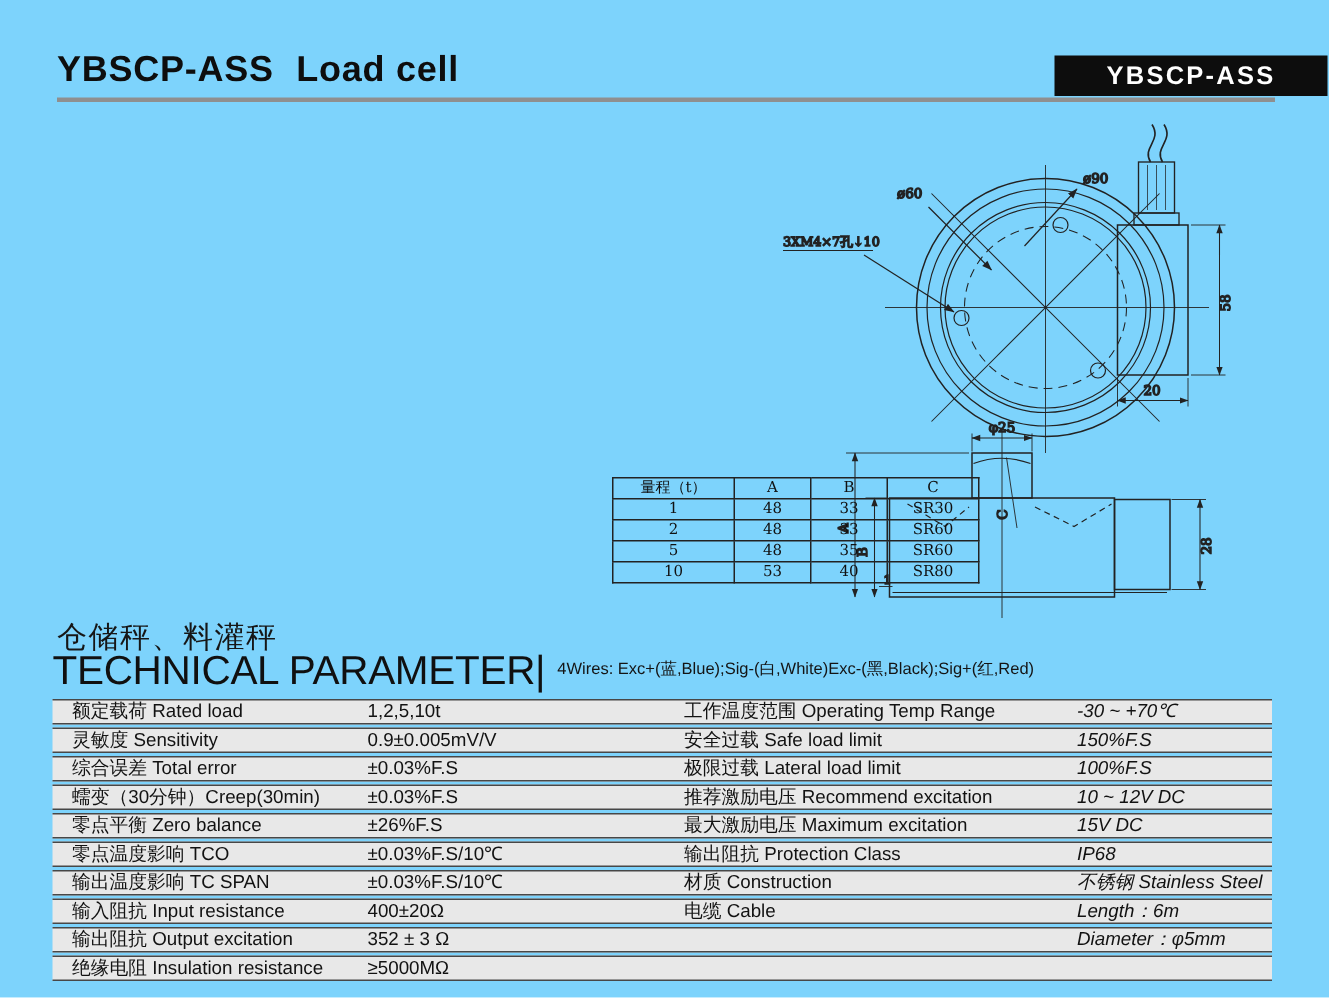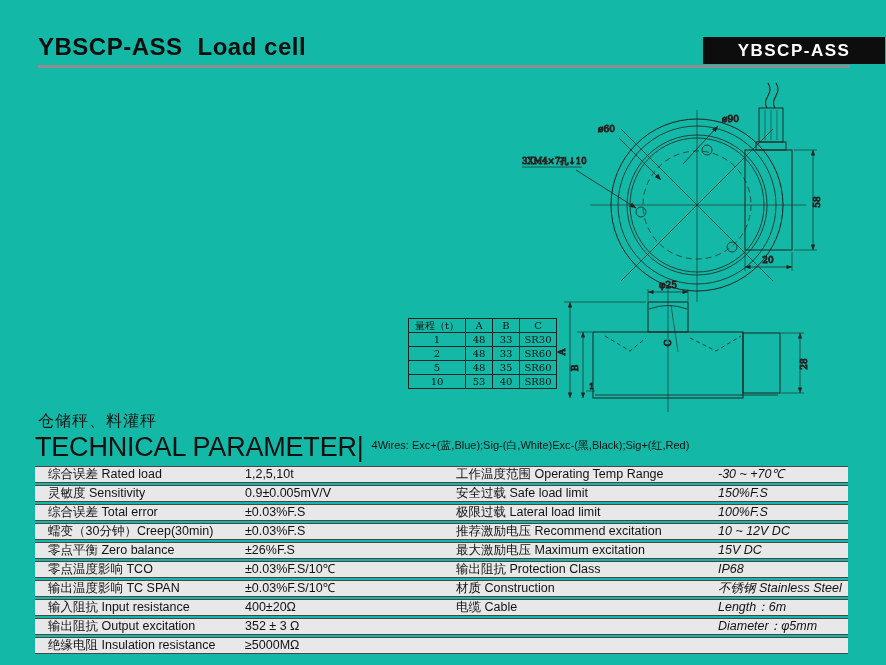--- a/index.html
+++ b/index.html
@@ -1,41 +1,41 @@
 <!DOCTYPE html>
 <html><head>
 <meta charset="utf-8">
 <style>
   html,body { margin:0; padding:0; background:#ffffff; }
-  .page { position:relative; width:886px; height:665px; background:#14b8a6;
+  .page { position:relative; width:886px; height:665px; background:#7dd3fc;
           font-family:"Liberation Sans", sans-serif; color:#111; overflow:hidden; }
 
   
   .title { position:absolute; left:38px; top:33px; font-size:24px; font-weight:bold;
            letter-spacing:.5px; white-space:nowrap; color:#0e0e0e; }
   .title .model { margin-right:15px; }
   .badge { position:absolute; left:703px; top:37px; width:182px; height:27px;
            background:#0d0d0d; color:#ffffff; font-size:17px; font-weight:bold;
            letter-spacing:1.5px; display:flex; align-items:center; justify-content:center; }
   .rule  { position:absolute; left:38px; top:65px; width:812px; height:3px; background:#8f8f8f; }
 
   
   .drawing { position:absolute; left:520px; top:80px; }
   .drawing text { font-family:"DejaVu Serif", serif; fill:#1a1a1a; }
 
   
   .dimtable { position:absolute; left:408px; top:318px; border-collapse:collapse;
               font-family:"DejaVu Serif", serif; font-size:10px; color:#111; }
-  .dimtable th, .dimtable td { border:1px solid #222; text-align:center; padding:0 2px;
+  .dimtable th, .dimtable td { border:1px solid #222; text-align:center; padding:0 14px;
               height:13px; font-weight:normal; line-height:13px; }
   .dimtable .c0 { width:52px; } .dimtable .c1 { width:22px; }
   .dimtable .c2 { width:22px; } .dimtable .c3 { width:32px; }
 
   
-  .apps { position:absolute; left:38px; top:411px; font-size:16px; color:#161616; letter-spacing:1px; }
+  .apps { position:absolute; left:38px; top:411px; font-size:20px; color:#161616; letter-spacing:1px; }
   .techline { position:absolute; left:35px; top:432px; display:flex; align-items:center; white-space:nowrap; }
   .tech-big { font-size:27px; color:#101010; letter-spacing:-0.2px; }
   .wiring   { font-size:11px; color:#141414; margin-left:8px; padding-bottom:5px; }
 
   
   .ptable { position:absolute; left:35px; top:466px; width:813px; }
   .prow { display:flex; background:#e8e8e8; border-top:1px solid #474747; border-bottom:1px solid #474747;
           height:15px; line-height:15px; margin-bottom:2px; font-size:12.5px; color:#121212;
           white-space:nowrap; overflow:hidden; }
   .c-ll { width:210px; padding-left:13px; box-sizing:border-box; }
@@ -171,21 +171,21 @@
     </table>
 
   <div class="apps">仓储秤、料灌秤</div>
   <div class="techline">
     <span class="tech-big">TECHNICAL PARAMETER|</span>
     <span class="wiring">4Wires: Exc+(蓝,Blue);Sig-(白,White)Exc-(黑,Black);Sig+(红,Red)</span>
   </div>
 
   <div class="ptable">
     <div class="prow">
-      <span class="c-ll">综合误差 Rated load</span>
+      <span class="c-ll">额定载荷 Rated load</span>
       <span class="c-lv">1,2,5,10t</span>
       <span class="c-rl">工作温度范围 Operating Temp Range</span>
       <span class="c-rv">-30 ~ +70℃</span>
     </div>
     <div class="prow">
       <span class="c-ll">灵敏度 Sensitivity</span>
       <span class="c-lv">0.9±0.005mV/V</span>
       <span class="c-rl">安全过载 Safe load limit</span>
       <span class="c-rv">150%F.S</span>
     </div>

